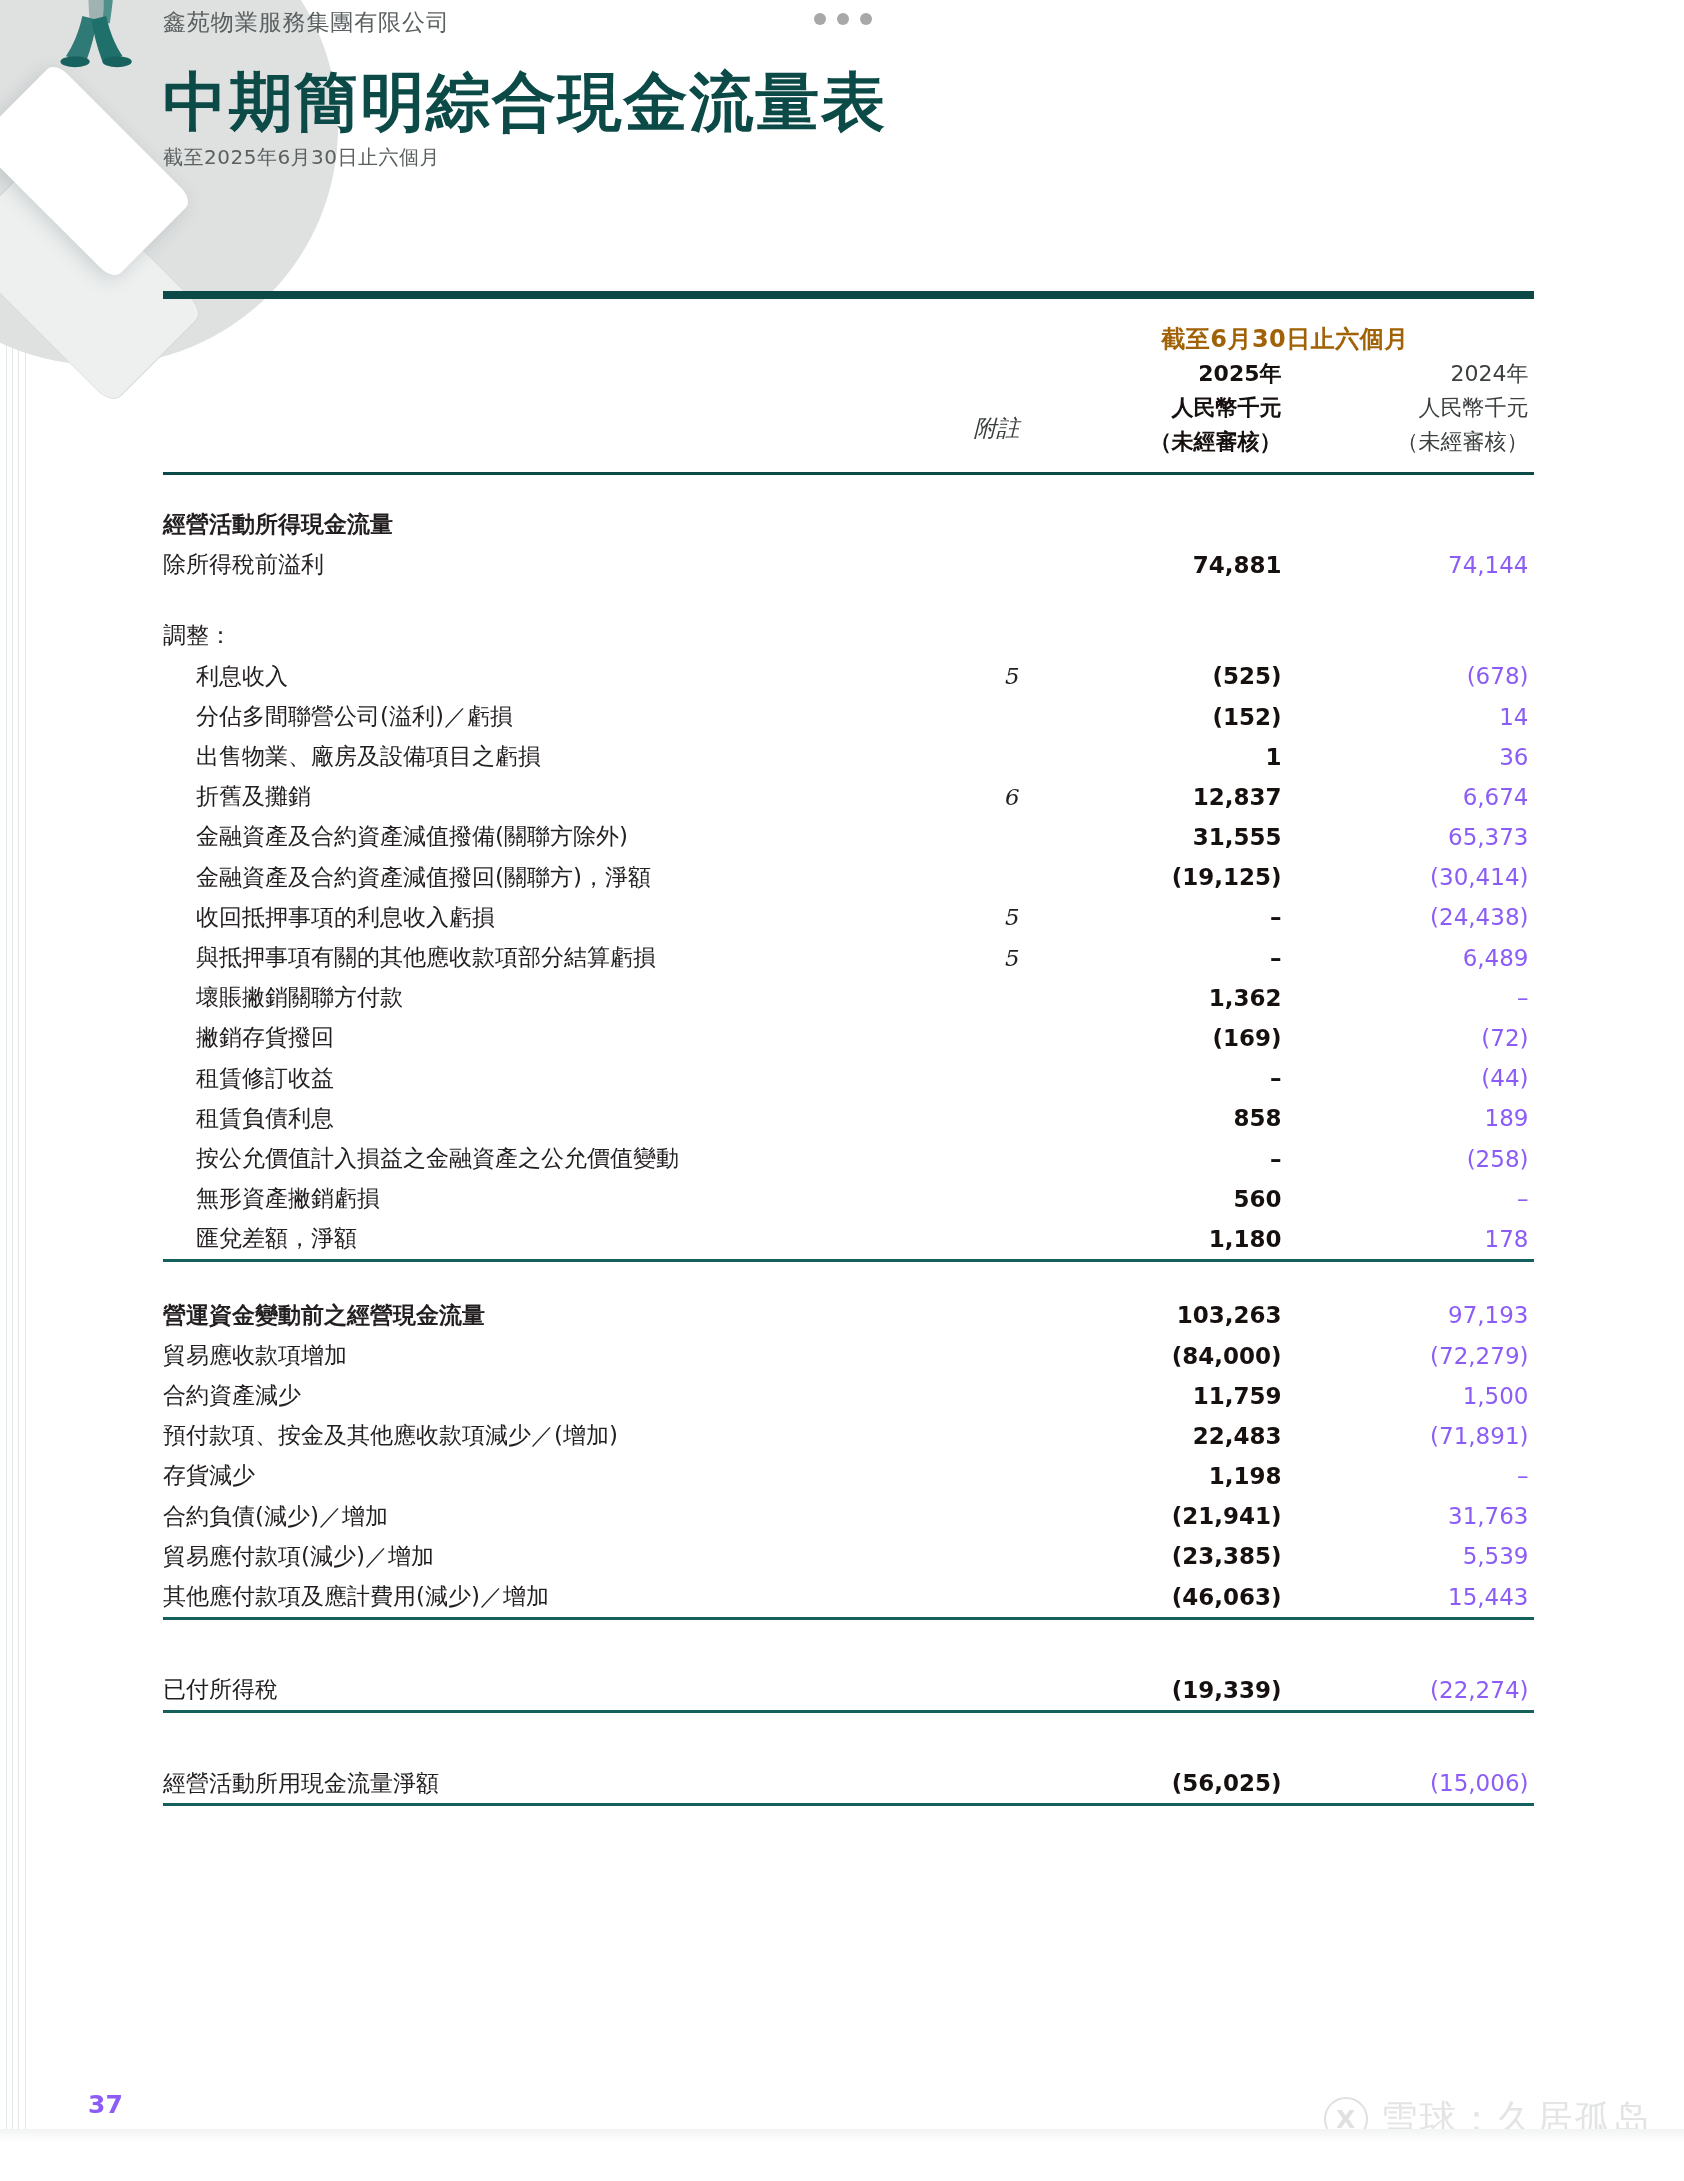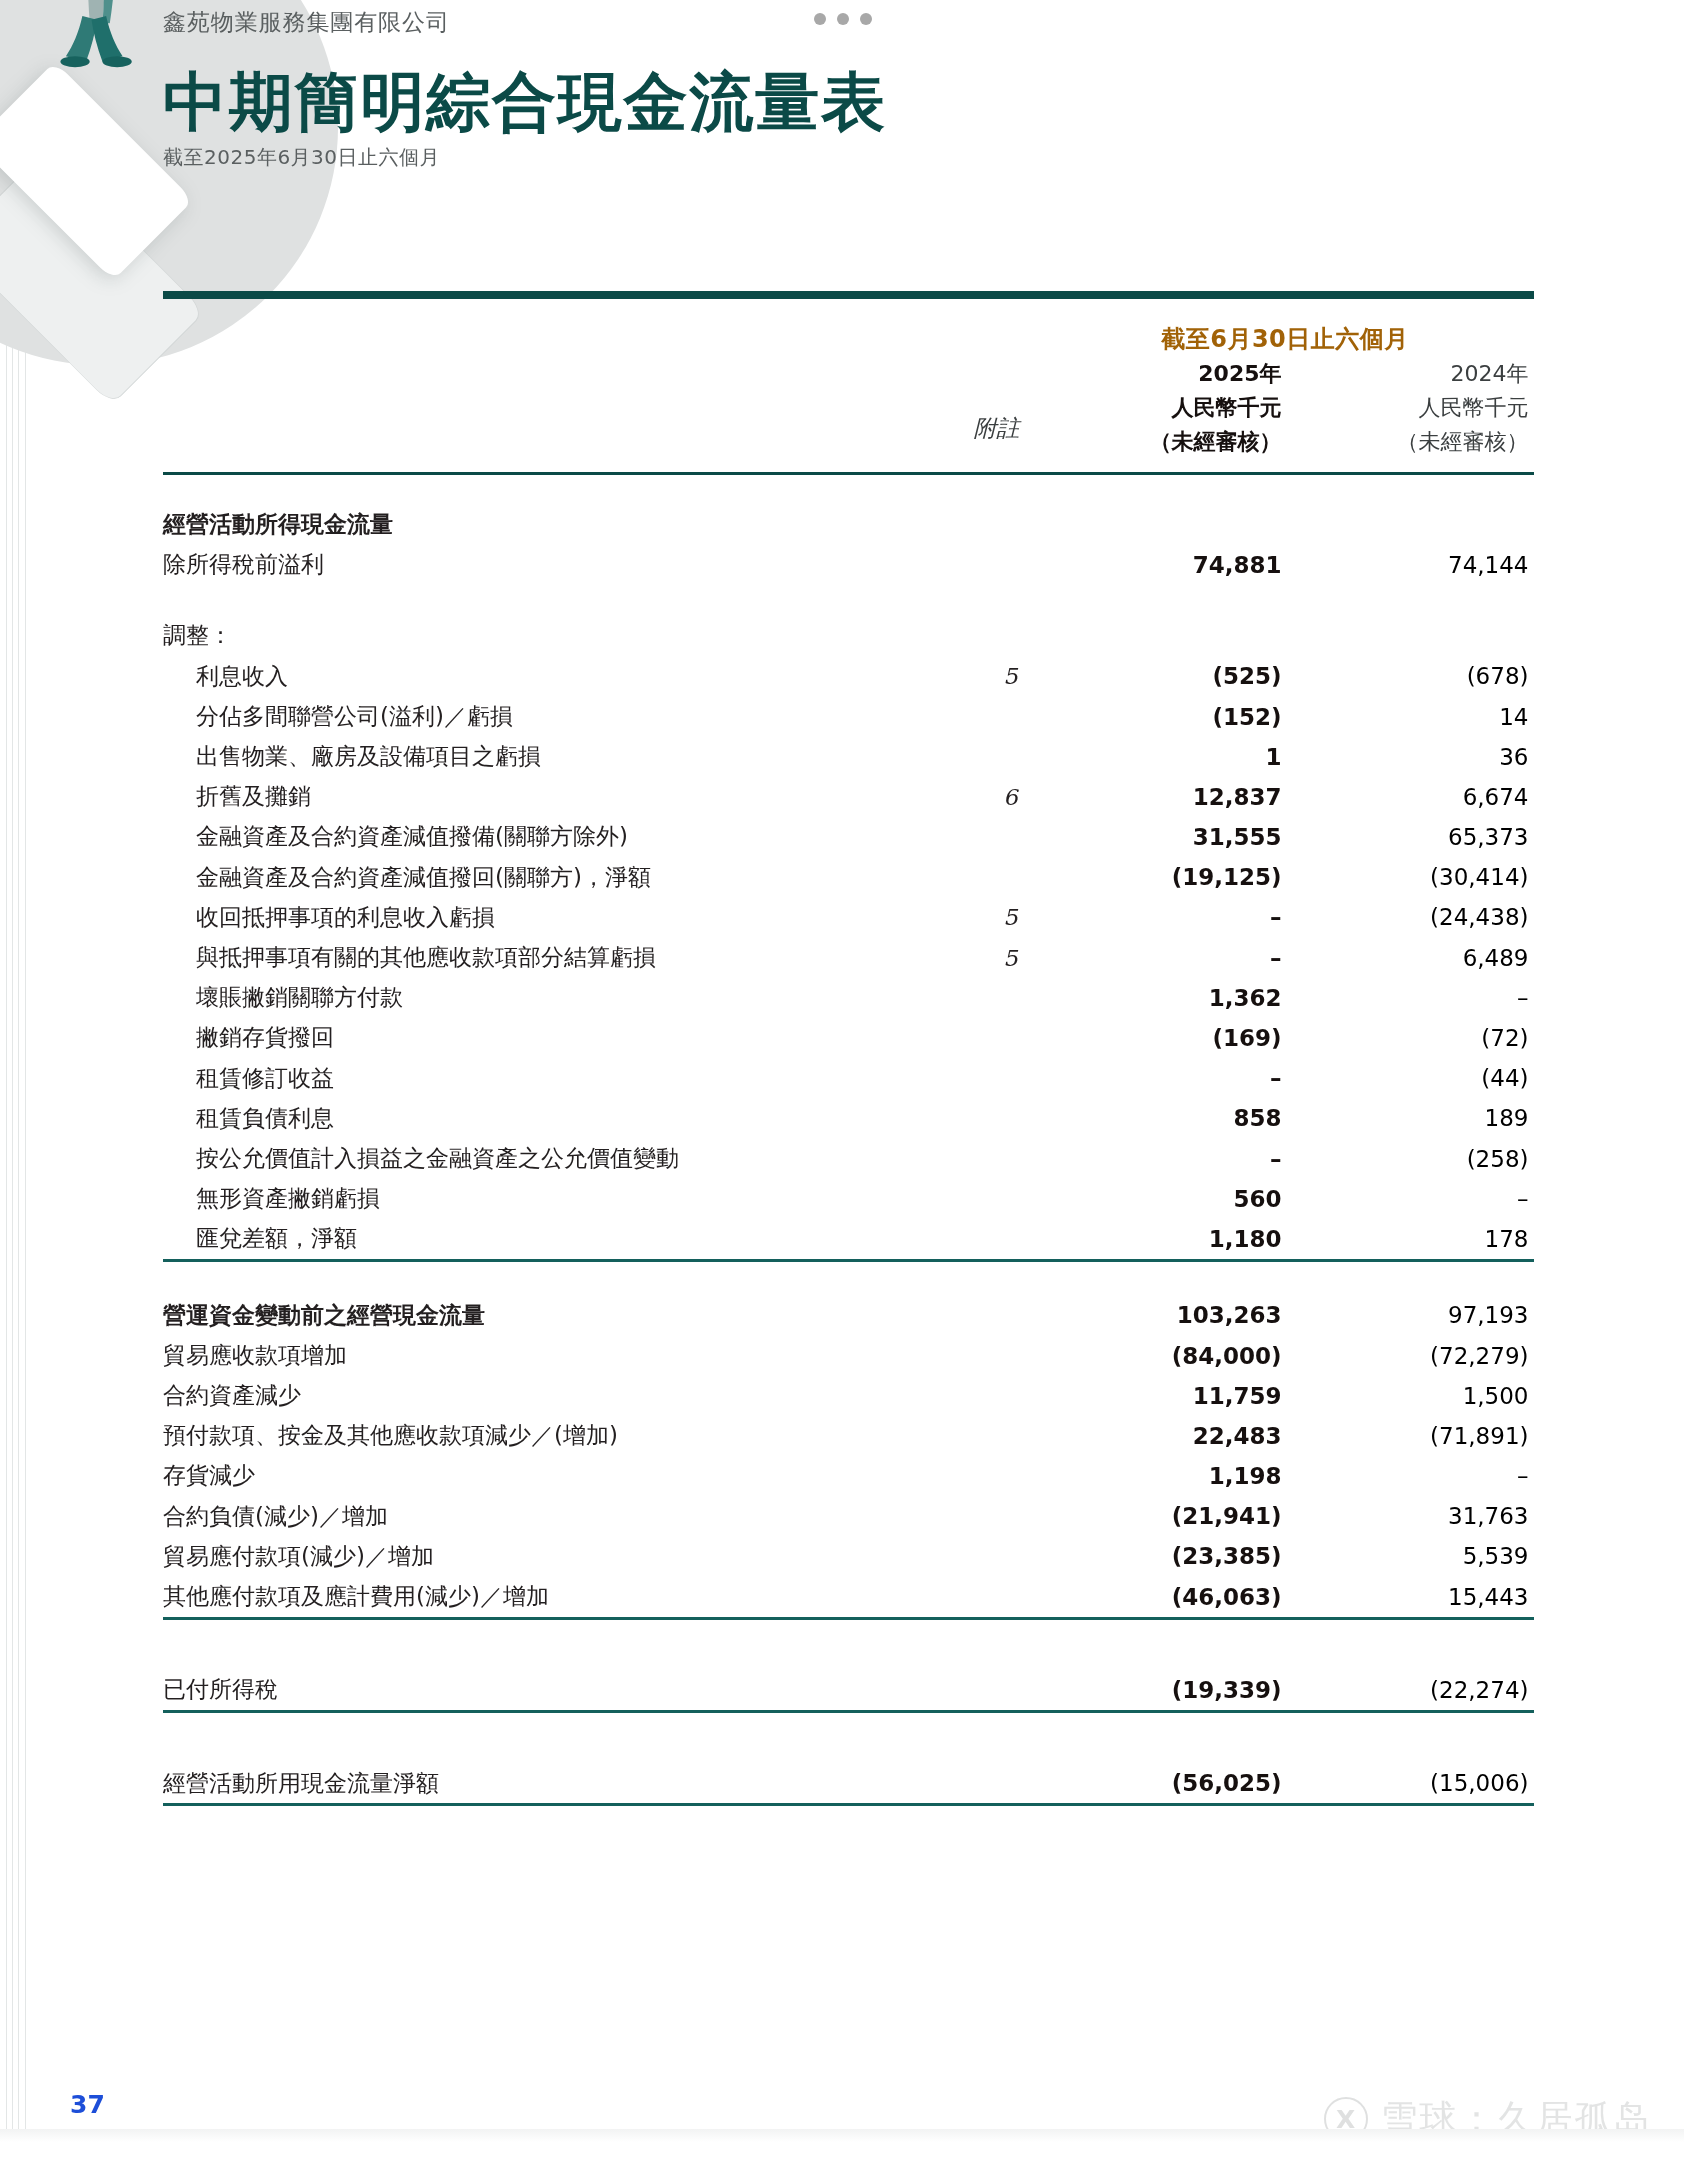--- a/index.html
+++ b/index.html
@@ -139,29 +139,29 @@
     text-align:right; font-style:italic; font-size:23px; color:#231f20;
     font-family:"DejaVu Serif",serif;
     padding-right:16.4px;
   }
   td.num {
     text-align:right; font-size:23px;
     font-family:"DejaVu Sans",sans-serif;
     padding-right:5.5px; white-space:nowrap;
   }
   td.num.y1 { font-weight:bold; color:#16100f; }
-  td.num.y2 { color:#000000;margin-top:32px; }
+  td.num.y2 { color:#8b5cf6;margin-top:32px; }
 
   tr.spacer td { height:31px; padding:0; }
   tr.spacer.lg td { height:48px; padding:0; }
 
   
   .page-number {
-    position:absolute; left:70px; top:2090px;
-    font-size:25px; font-weight:bold; color:#1d4ed8;
+    position:absolute; left:88px; top:2090px;
+    font-size:25px; font-weight:bold; color:#8b5cf6;
     font-family:"DejaVu Sans",sans-serif;
   }
   .watermark {
     position:absolute; right:33px; top:2094px;
     display:flex; align-items:center; gap:12.8px;
     opacity:.45;
   }
   .wm-logo {
     width:44px; height:44px; border-radius:50%;
     border:2.7px solid #b9bcbc;

